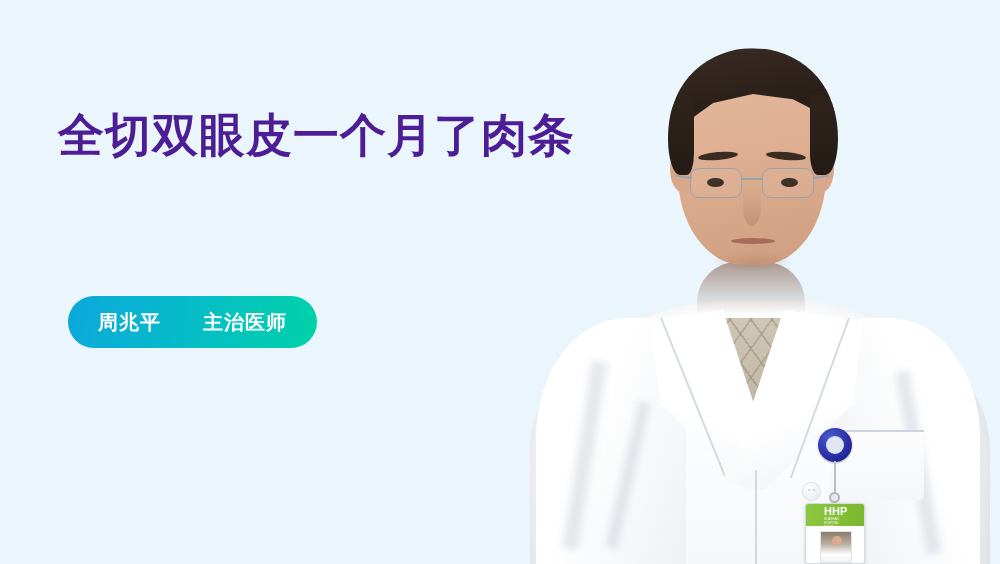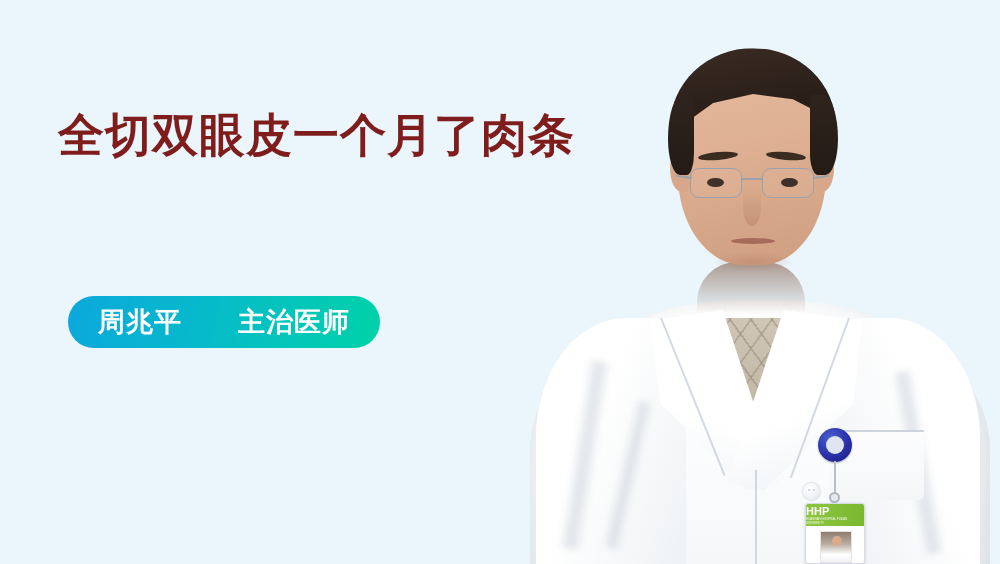--- a/index.html
+++ b/index.html
@@ -22,41 +22,41 @@
     position:absolute;
     left:58px; top:112px;
     width:600px;
     z-index:6;
   }
 
   .title-line {
     font-size:46px;
     font-weight:bold;
     letter-spacing:1px;
-    color:#7f1d1d;
+    color:#4c1d95;
     line-height:1.0;
     white-space:nowrap;
     font-family:"DejaVu Sans","Liberation Sans",sans-serif;
   }
   #title-line-1 { margin-bottom:38px; }
 
   
   #doctor-pill {
     position:absolute;
     left:68px; top:296px;
     height:52px;
     padding:0 30px;
     display:flex; align-items:center;
     border-radius:26px;
     background:linear-gradient(100deg,#0ba8dc 0%,#06bcc8 48%,#00d2a8 100%);
     z-index:6;
   }
   #doctor-pill span {
     color:#ffffff;
-    font-size:27px;
+    font-size:20px;
     font-weight:bold;
     letter-spacing:1px;
     white-space:pre;
     font-family:"DejaVu Sans","Liberation Sans",sans-serif;
   }
 
   
   #hospital-line {
     position:absolute;
     left:60px; top:380px;
@@ -317,21 +317,21 @@
     width:60px; height:61px;
     background:#ffffff;
     border:1px solid #d6dce3;
     border-radius:3px;
     overflow:hidden;
     box-shadow:0 1px 3px rgba(0,0,0,.18);
   }
   .id-card-header {
     height:22px;
     background:linear-gradient(90deg,#8cc63f 0%,#7ab82f 100%);
-    padding:2px 0;
+    padding:2px 18px;
   }
   .id-card-logo {
     color:#ffffff; font-size:11px; font-weight:bold; line-height:11px;
     font-family:"Liberation Sans",sans-serif;
   }
   .id-card-sub {
     color:#ffffff; font-size:3px; line-height:4px; opacity:.92;
     font-family:"Liberation Sans",sans-serif;
   }
   .id-card-photo {

